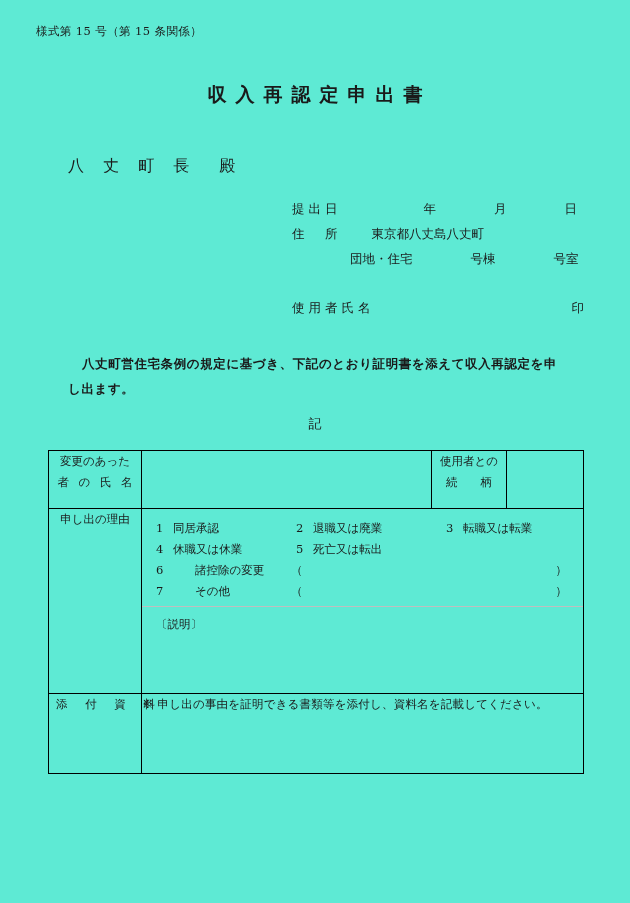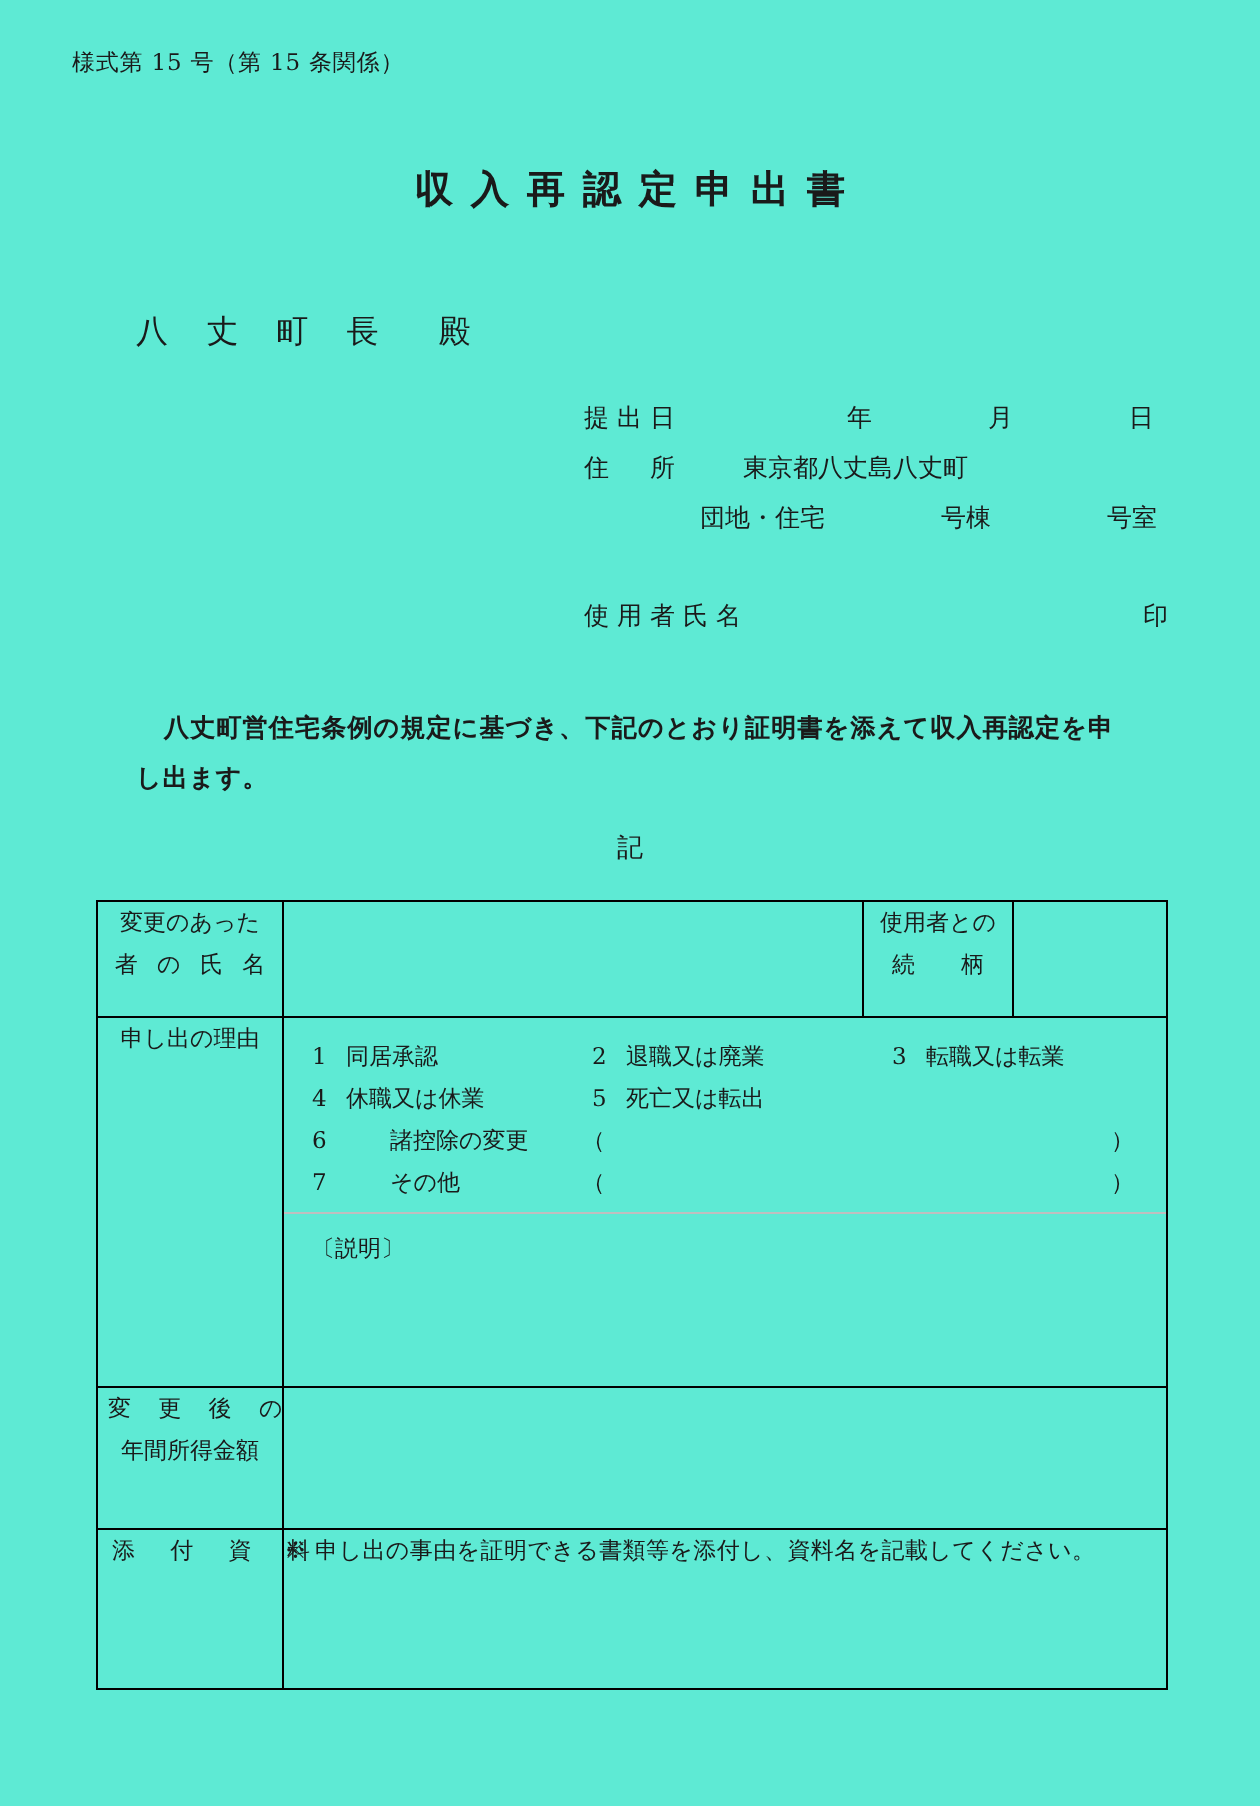--- a/index.html
+++ b/index.html
@@ -281,27 +281,20 @@
           </div>
 
           <div class="explain-area">
             <span>〔説明〕</span>
             <span></span>
           </div>
 
         </td>
       </tr>
 
-      <tr>
-        <td class="lbl-cell" style="height:70px;">
-          <span class="lbl-line sp5">変 更 後 の</span>
-          <span class="lbl-line">年間所得金額</span>
-        </td>
-        <td colspan="3"></td>
-      </tr>
 
       <tr>
         <td class="lbl-cell" style="height:79px;">
           <span class="lbl-line sp7">添 付 資 料</span>
         </td>
         <td class="note-cell" colspan="3">
           <div class="note-text">※ 申し出の事由を証明できる書類等を添付し、資料名を記載してください。</div>
           <div></div>
         </td>
       </tr>

